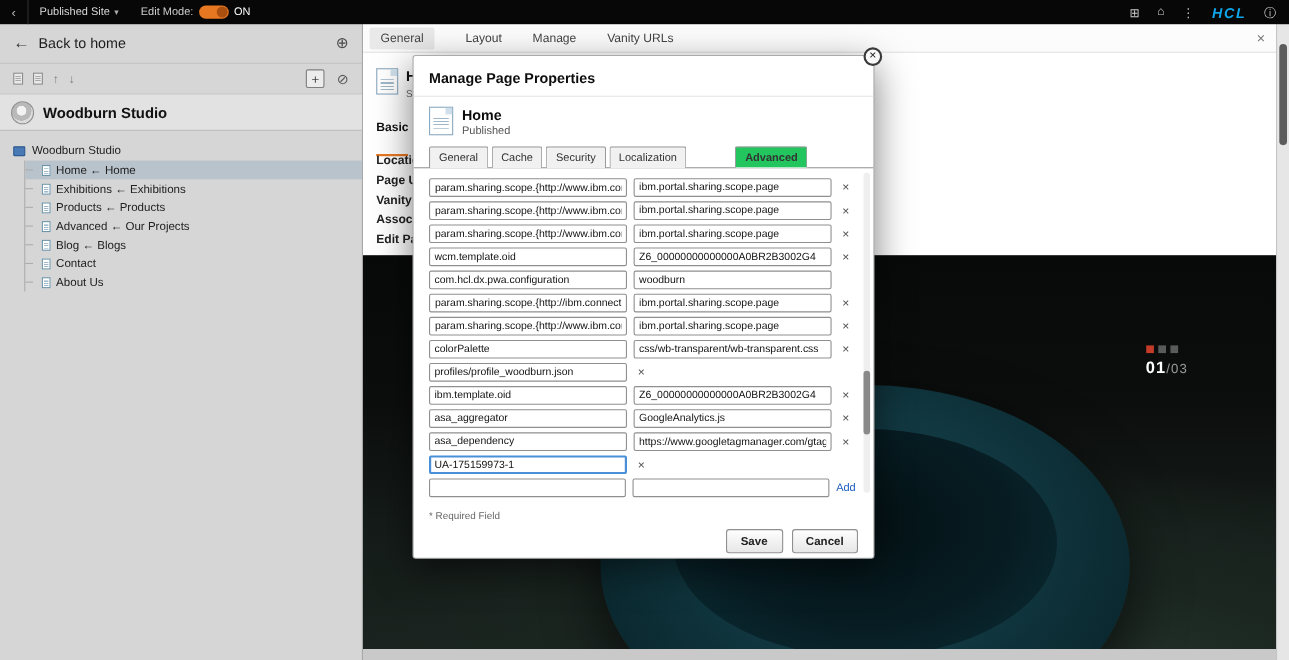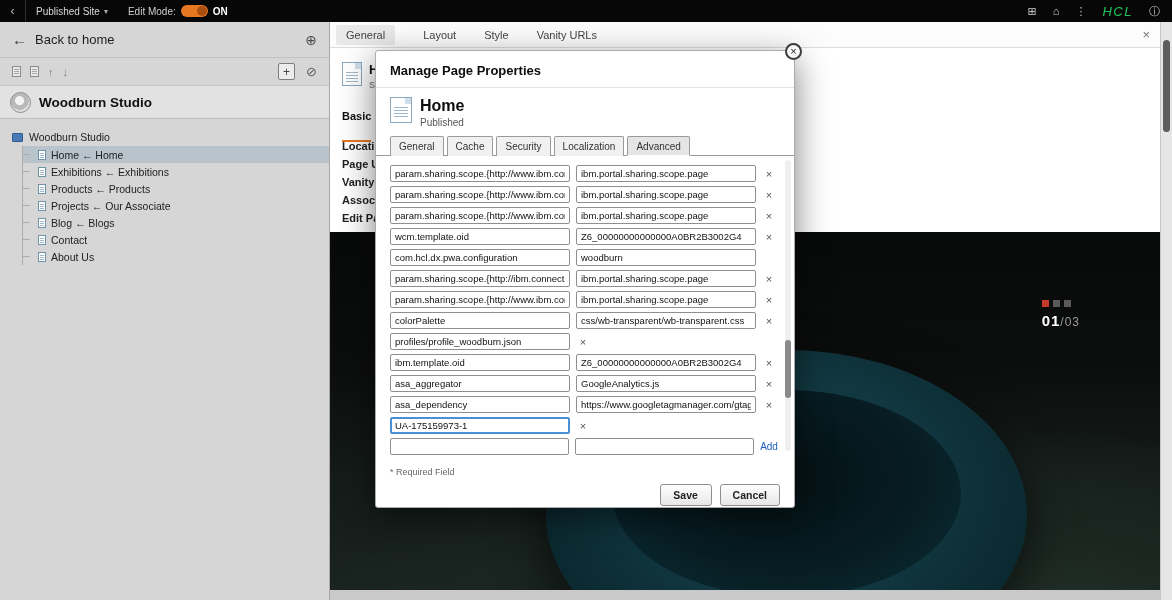--- a/index.html
+++ b/index.html
@@ -7,24 +7,24 @@
   body { position:relative; font-family:"Liberation Sans","DejaVu Sans",sans-serif; background:#d4d4d4; }
 
   
   .topbar { position:absolute; top:0; left:0; width:100%; height:22px; background:#070707; display:flex; align-items:center; color:#d8d8d8; font-size:10px; z-index:60; }
   .tb-back { width:26px; height:100%; display:flex; align-items:center; justify-content:center; border-right:1px solid #2e2e2e; font-size:12px; color:#bbb; cursor:pointer; }
   .tb-site { display:flex; align-items:center; gap:4px; margin-left:10px; cursor:pointer; }
   .tb-site .caret { font-size:8px; color:#aaa; }
   .tb-edit { margin-left:20px; color:#cfcfcf; }
   .toggle { position:relative; width:27px; height:12px; border-radius:6px; background:#e87722; margin:0 5px; cursor:pointer; }
   .toggle .knob { position:absolute; right:1px; top:1px; width:10px; height:10px; border-radius:50%; background:#a94f0f; }
-  .tb-on { font-weight:bold; color:#fff; }
+  .tb-on { font-weight:normal; color:#fff; }
   .tb-right { margin-left:auto; display:flex; align-items:center; gap:16px; margin-right:12px; }
   .tb-ico { font-size:11px; color:#c9c9c9; cursor:pointer; }
-  .hcl { font-weight:normal; font-style:italic; font-size:13px; letter-spacing:1.5px; color:#22c55e; }
+  .hcl { font-weight:bold; font-style:italic; font-size:13px; letter-spacing:1.5px; color:#0ea5e9; }
 
   
   .sidebar { position:absolute; top:22px; left:0; width:330px; bottom:0; background:#d6d6d6; border-right:1px solid #a8a8a8; z-index:10; }
   .sb-back { height:36px; display:flex; align-items:center; padding:0 12px; border-bottom:1px solid #c2c2c2; font-size:13px; color:#1d1d1d; cursor:pointer; }
   .sb-back-arrow { font-size:15px; margin-right:8px; color:#333; }
   .sb-plus-circle { margin-left:auto; font-size:14px; color:#4a4a4a; cursor:pointer; }
   .sb-title { height:28px; line-height:30px; padding:0 12px; font-size:15px; font-weight:bold; color:#101010; }
   .sb-tools { height:28px; display:flex; align-items:center; padding:0 12px; gap:9px; border-bottom:1px solid #c6c6c6; }
   .doc-mini { width:9px; height:11px; background:#e9e9e9; border:1px solid #8c8c8c; display:inline-block; position:relative; }
   .doc-mini::before { content:''; position:absolute; left:1px; right:1px; top:2px; height:5px; background:repeating-linear-gradient(#a8a8a8 0 1px, transparent 1px 2px); }
@@ -67,42 +67,42 @@
 
   
   .preview { position:absolute; top:210px; left:0; right:0; bottom:10px; overflow:hidden;
     background: radial-gradient(95% 85% at 68% 118%, #2b3a31 0%, #1b2621 45%, rgba(5,6,6,0) 78%),
                 linear-gradient(180deg, #080909 0%, #0c0e0d 38%, #141b18 68%, #1a231f 100%); }
   .bowl-outer { position:absolute; left:26%; top:33%; width:58%; height:92%; border-radius:50%;
     background: radial-gradient(ellipse at 50% 42%, #16434c 0%, #113740 42%, #0b2930 72%, #071d23 100%);
     box-shadow: 0 20px 50px rgba(0,0,0,.65); }
   .bowl-inner { position:absolute; left:34%; top:44%; width:42%; height:58%; border-radius:50%;
     background: radial-gradient(ellipse at 50% 42%, #041114 0%, #071d23 55%, #0c2e36 100%); }
-  .slides { position:absolute; right:80px; top:68px; }
+  .slides { position:absolute; right:80px; top:82px; }
   .squares { display:flex; gap:4px; margin-bottom:5px; justify-content:flex-start; }
   .sq { width:7px; height:7px; display:inline-block; cursor:pointer; }
   .slide-line { font-size:15px; font-weight:bold; color:#fff; letter-spacing:1px; }
   .slide-total { font-size:12px; color:#9a9a9a; font-weight:normal; }
   .bottom-strip { position:absolute; bottom:0; left:0; right:0; height:10px; background:#c9c9c9; }
 
   
   .vscroll { position:absolute; right:0; top:22px; bottom:0; width:12px; background:#e6e6e6; border-left:1px solid #c6c6c6; z-index:20; }
   .vthumb { position:absolute; top:18px; left:2px; width:7px; height:92px; background:#5c5c5c; border-radius:4px; cursor:pointer; }
 
   
   .modal { position:absolute; left:375px; top:50px; width:420px; height:458px; background:#fff; border:1px solid #ababab; border-radius:3px; box-shadow:0 10px 34px rgba(0,0,0,.5); z-index:100; }
   .modal-close { position:absolute; top:-8px; right:-8px; width:17px; height:17px; background:#f7f7f7; border:2px solid #3a3a3a; border-radius:50%; font-size:11px; line-height:13px; text-align:center; color:#1c1c1c; cursor:pointer; z-index:5; }
   .modal-header { padding:12px 14px 9px; font-size:13px; font-weight:bold; color:#0d0d0d; border-bottom:1px solid #e5e5e5; }
   .modal-page { display:flex; gap:8px; padding:9px 14px 4px; align-items:flex-start; }
   .mp-icon { width:22px; height:26px; }
-  .mp-name { font-size:16px; font-weight:bold; color:#0d0d0d; }
+  .mp-name { font-size:13px; font-weight:bold; color:#0d0d0d; }
   .mp-status { font-size:10px; color:#555; margin-top:2px; }
   .modal-tabs { display:flex; padding:4px 14px 0; border-bottom:1px solid #9a9a9a; font-size:10px; }
   .modal-tab { padding:4px 8px 3px; border:1px solid #9a9a9a; border-bottom:none; background:#f1f1f1; color:#333; border-radius:2px 2px 0 0; margin-right:3px; margin-bottom:-1px; cursor:pointer; }
-  .modal-tab.active { background:#e5e5e5; font-weight:normal; border-bottom:1px solid #fff; }
+  .modal-tab.active { background:#22c55e; font-weight:bold; border-bottom:1px solid #fff;margin-left:41px; }
   .modal-body { position:relative; padding:9px 14px 0; }
   .prow { display:flex; align-items:center; gap:6px; margin-bottom:4px; }
   .pfield { width:180px; height:17px; border:1px solid #8f8f8f; border-radius:2px; font-size:9.5px; padding:1px 4px; color:#111; font-family:inherit; background:#fff; }
   .pfield.focus { border:2px solid #4a90d9; padding:0 3px; }
   .prem { width:14px; color:#555; font-size:11px; text-align:center; cursor:pointer; }
   .padd { width:20px; color:#1d5fbf; font-size:10px; cursor:pointer; }
   .modal-scrolltrack { position:absolute; right:3px; top:4px; bottom:4px; width:6px; background:#efefef; border-radius:3px; }
   .modal-scrollthumb { position:absolute; top:62%; left:0; width:6px; height:58px; background:#8a8a8a; border-radius:3px; cursor:pointer; }
   .modal-note { padding:8px 14px 0; font-size:9px; color:#666; }
   .modal-buttons { display:flex; justify-content:flex-end; gap:8px; padding:7px 14px 0; }
@@ -168,21 +168,21 @@
           <span class="tree-label">Exhibitions ← Exhibitions</span>
         </div>
 
         <div class="tree-item">
           <span class="doc-ico"></span>
           <span class="tree-label">Products ← Products</span>
         </div>
 
         <div class="tree-item">
           <span class="doc-ico"></span>
-          <span class="tree-label">Projects ← Our Associate</span>
+          <span class="tree-label">Advanced ← Our Projects</span>
         </div>
 
         <div class="tree-item">
           <span class="doc-ico"></span>
           <span class="tree-label">Blog ← Blogs</span>
         </div>
 
         <div class="tree-item">
           <span class="doc-ico"></span>
           <span class="tree-label">Contact</span>
@@ -198,21 +198,21 @@
 </div>
 
 <div class="main">
   <div class="main-tabs">
     <div class="tabs-wrap">
 
         <span class="main-tab active">General</span>
 
         <span class="main-tab">Layout</span>
 
-        <span class="main-tab">Style</span>
+        <span class="main-tab">Manage</span>
 
         <span class="main-tab">Vanity URLs</span>
 
     </div>
     <span class="main-close">×</span>
   </div>
 
   <div class="main-content">
     <div class="mc-pageheader">
       <span class="doc-big"></span>

